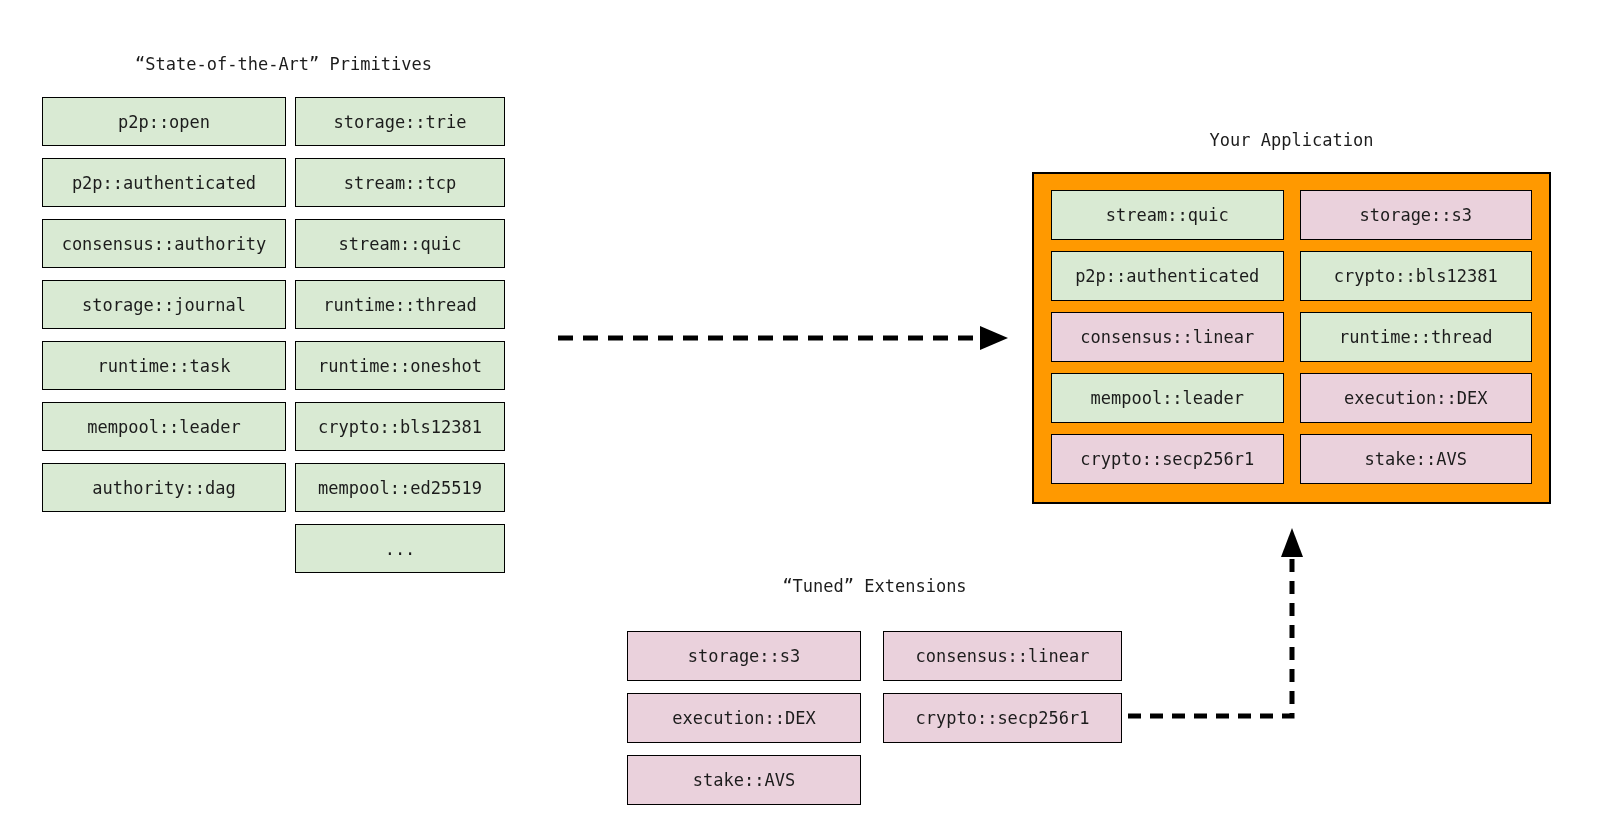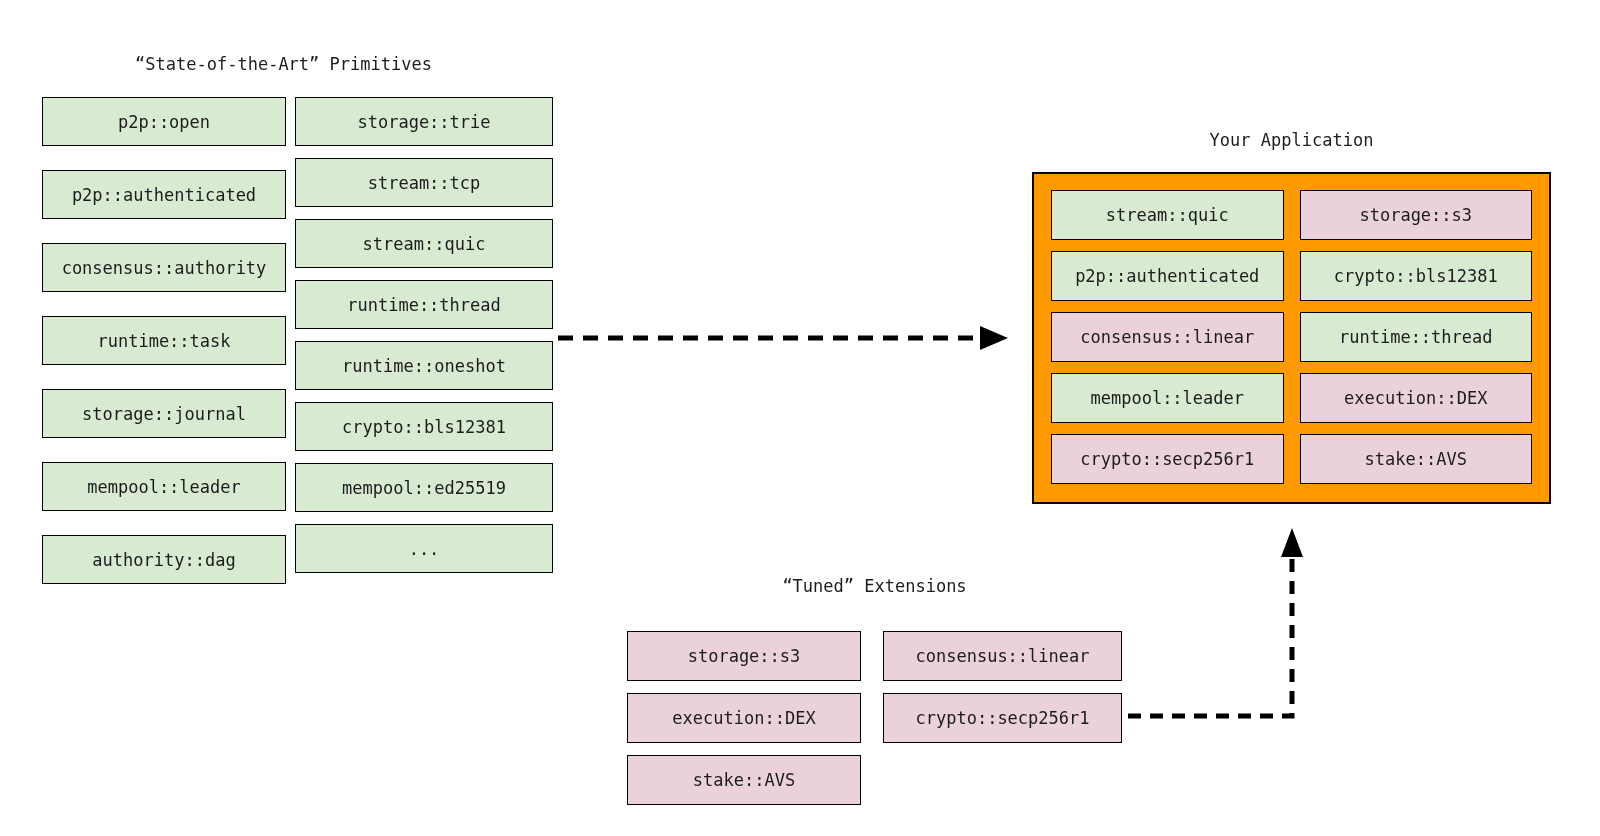--- a/index.html
+++ b/index.html
@@ -78,31 +78,31 @@
     stroke:none;
   }
 </style>
 </head>
 <body>
 
 <div id="canvas">
 
   <div class="section-title" style="left:42px;top:37px;width:483px;">“State-of-the-Art” Primitives</div>
 
-  <div class="col" style="left:42px;top:81px;width:244px;gap:24px;">
+  <div class="col" style="left:42px;top:81px;width:244px;">
     <div class="box green">p2p::open</div>
     <div class="box green">p2p::authenticated</div>
     <div class="box green">consensus::authority</div>
+    <div class="box green">storage::journal</div>
     <div class="box green">runtime::task</div>
-    <div class="box green">storage::journal</div>
     <div class="box green">mempool::leader</div>
     <div class="box green">authority::dag</div>
   </div>
 
-  <div class="col" style="left:295px;top:81px;width:258px;">
+  <div class="col" style="left:295px;top:81px;width:210px;">
     <div class="box green">storage::trie</div>
     <div class="box green">stream::tcp</div>
     <div class="box green">stream::quic</div>
     <div class="box green">runtime::thread</div>
     <div class="box green">runtime::oneshot</div>
     <div class="box green">crypto::bls12381</div>
     <div class="box green">mempool::ed25519</div>
     <div class="box green">...</div>
   </div>
 

